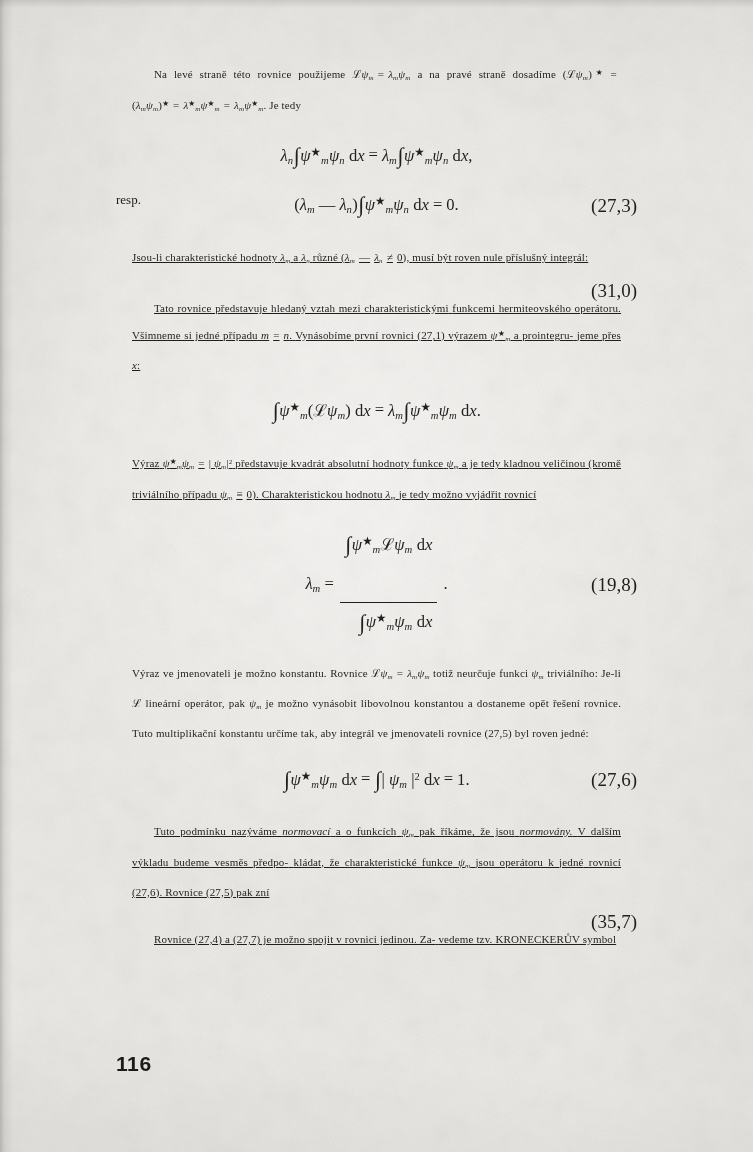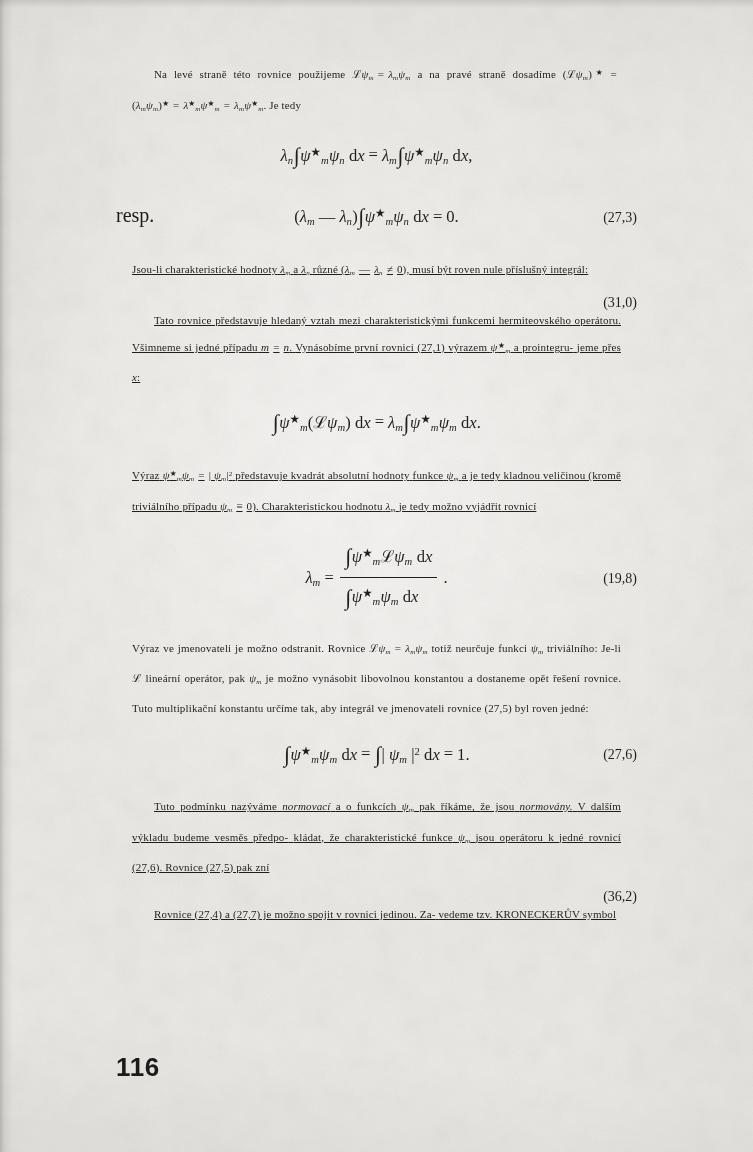--- a/index.html
+++ b/index.html
@@ -77,21 +77,21 @@
     text-align: center;
     font-size: 16.6px;
     line-height: 26px;
     color: #201f1d;
   }
   .eqnum {
     position: absolute;
     right: 0;
     top: 50%;
     transform: translateY(-50%);
-    font-size: 14px;
+    font-size: 19px;
     white-space: nowrap;
   }
   .eqbody { display: inline-block; }
 
   
   .mi { font-family: "Liberation Serif", serif; font-style: italic; }
   .mu { font-family: "Liberation Serif", serif; font-style: normal; }
   .scr { font-family: "Liberation Serif", serif; font-style: normal; font-size: 1.02em; }
   sub, .sb {
     font-size: 0.64em;
@@ -115,39 +115,40 @@
     vertical-align: -0.12em;
     margin: 0 0.5px;
   }
   .op { margin: 0 4px; }
   .it { font-style: italic; }
 
   
   .frac {
     display: inline-block;
     vertical-align: middle;
-    text-align: left;
+    text-align: right;
     margin: 0 2px;
     position: relative;
     top: -1px;
   }
   .frac .num { display: block; padding: 0 5px 1px 5px; }
   .frac .den {
     display: block;
     border-top: 1.1px solid #201f1d;
     padding: 1px 5px 0 5px;
+    margin-top: 37px;
   }
 
   
   #folio {
     position: absolute;
     left: 116px;
     top: 1052px;
     font-family: "Liberation Sans", sans-serif;
-    font-size: 26px;
+    font-size: 21px;
     font-weight: 700;
     letter-spacing: 0.6px;
     color: #1b1b1a;
     z-index: 3;
   }
 </style>
 </head>
 <body>
 
 <div id="paper"></div>
@@ -187,22 +188,22 @@
     <span>Je tedy</span>
   </p>
 
   <div class="eq-row gap-m">
     <span class="eqbody">
       <span class="mi">λ</span><span class="sb">n</span><span class="intg">∫</span><span class="mi">ψ</span><span class="star">★</span><span class="sb">m</span><span class="mi">ψ</span><span class="sb">n</span>&nbsp;<span class="mu">d</span><span class="mi">x</span><span class="op">=</span><span class="mi">λ</span><span class="sb">m</span><span class="intg">∫</span><span class="mi">ψ</span><span class="star">★</span><span class="sb">m</span><span class="mi">ψ</span><span class="sb">n</span>&nbsp;<span class="mu">d</span><span class="mi">x</span>,
     </span>
   </div>
 
   <div style="position:relative; margin-top:2px;">
-    <span style="position:absolute; left:0; top:3px; font-size:20px;">resp.</span>
-    <div class="eq-row" style="margin-top:28px;">
+    <span style="position:absolute; left:0; top:3px; font-size:13px;">resp.</span>
+    <div class="eq-row" style="margin-top:16px;">
       <span class="eqbody">
         (<span class="mi">λ</span><span class="sb">m</span><span class="op">—</span><span class="mi">λ</span><span class="sb">n</span>)<span class="intg">∫</span><span class="mi">ψ</span><span class="star">★</span><span class="sb">m</span><span class="mi">ψ</span><span class="sb">n</span>&nbsp;<span class="mu">d</span><span class="mi">x</span><span class="op">=</span>0.
       </span>
       <span class="eqnum">(27,3)</span>
     </div>
   </div>
 
   <p class="para gap-l">
     <span>Jsou-li charakteristické hodnoty</span>
     <span class="mi">λ</span><span class="sb">m</span>
@@ -249,21 +250,21 @@
   </p>
 
   <div class="eq-row gap-m" style="line-height:30px;">
     <span class="eqbody">
       <span class="mi">λ</span><span class="sb">m</span><span class="op">=</span><span class="frac"><span class="num"><span class="intg">∫</span><span class="mi">ψ</span><span class="star">★</span><span class="sb">m</span>ℒ<span class="mi">ψ</span><span class="sb">m</span>&nbsp;<span class="mu">d</span><span class="mi">x</span></span><span class="den"><span class="intg">∫</span><span class="mi">ψ</span><span class="star">★</span><span class="sb">m</span><span class="mi">ψ</span><span class="sb">m</span>&nbsp;<span class="mu">d</span><span class="mi">x</span></span></span>&nbsp;.
     </span>
     <span class="eqnum">(19,8)</span>
   </div>
 
   <p class="para gap-m">
-    <span>Výraz ve jmenovateli je možno odstranit. Rovnice</span>
+    <span>Výraz ve jmenovateli je možno konstantu. Rovnice</span>
     <span>ℒ<span class="mi">ψ</span><span class="sb">m</span><span class="op">=</span><span class="mi">λ</span><span class="sb">m</span><span class="mi">ψ</span><span class="sb">m</span></span>
     <span>totiž neurčuje funkci</span>
     <span class="mi">ψ</span><span class="sb">m</span>
     <span>triviálního: Je-li</span>
     <span class="scr">ℒ</span>
     <span>lineární operátor,</span>
     <span>pak</span>
     <span class="mi">ψ</span><span class="sb">m</span>
     <span>je možno vynásobit libovolnou konstantou a dostaneme</span>
     <span>opět řešení rovnice. Tuto multiplikační konstantu určíme tak, aby</span>
@@ -286,21 +287,21 @@
     <span>že jsou</span>
     <span class="it">normovány.</span>
     <span>V dalším výkladu budeme vesměs předpo-</span>
     <span>kládat, že charakteristické funkce</span>
     <span class="mi">ψ</span><span class="sb">m</span>
     <span>jsou operátoru k jedné</span>
     <span>rovnicí (27,6). Rovnice (27,5) pak zní</span>
   </p>
 
   <div class="eq-row gap-m">
-    <span class="eqnum">(36,2)</span>
+    <span class="eqnum">(35,7)</span>
   </div>
 
   <p class="para indent gap-l">
     <span>Rovnice (27,4) a (27,7) je možno spojit v rovnici jedinou. Za-</span>
     <span>vedeme tzv. KRONECKERŮV symbol</span>
   </p>
 
 </div>
 
 <div id="folio">116</div>

